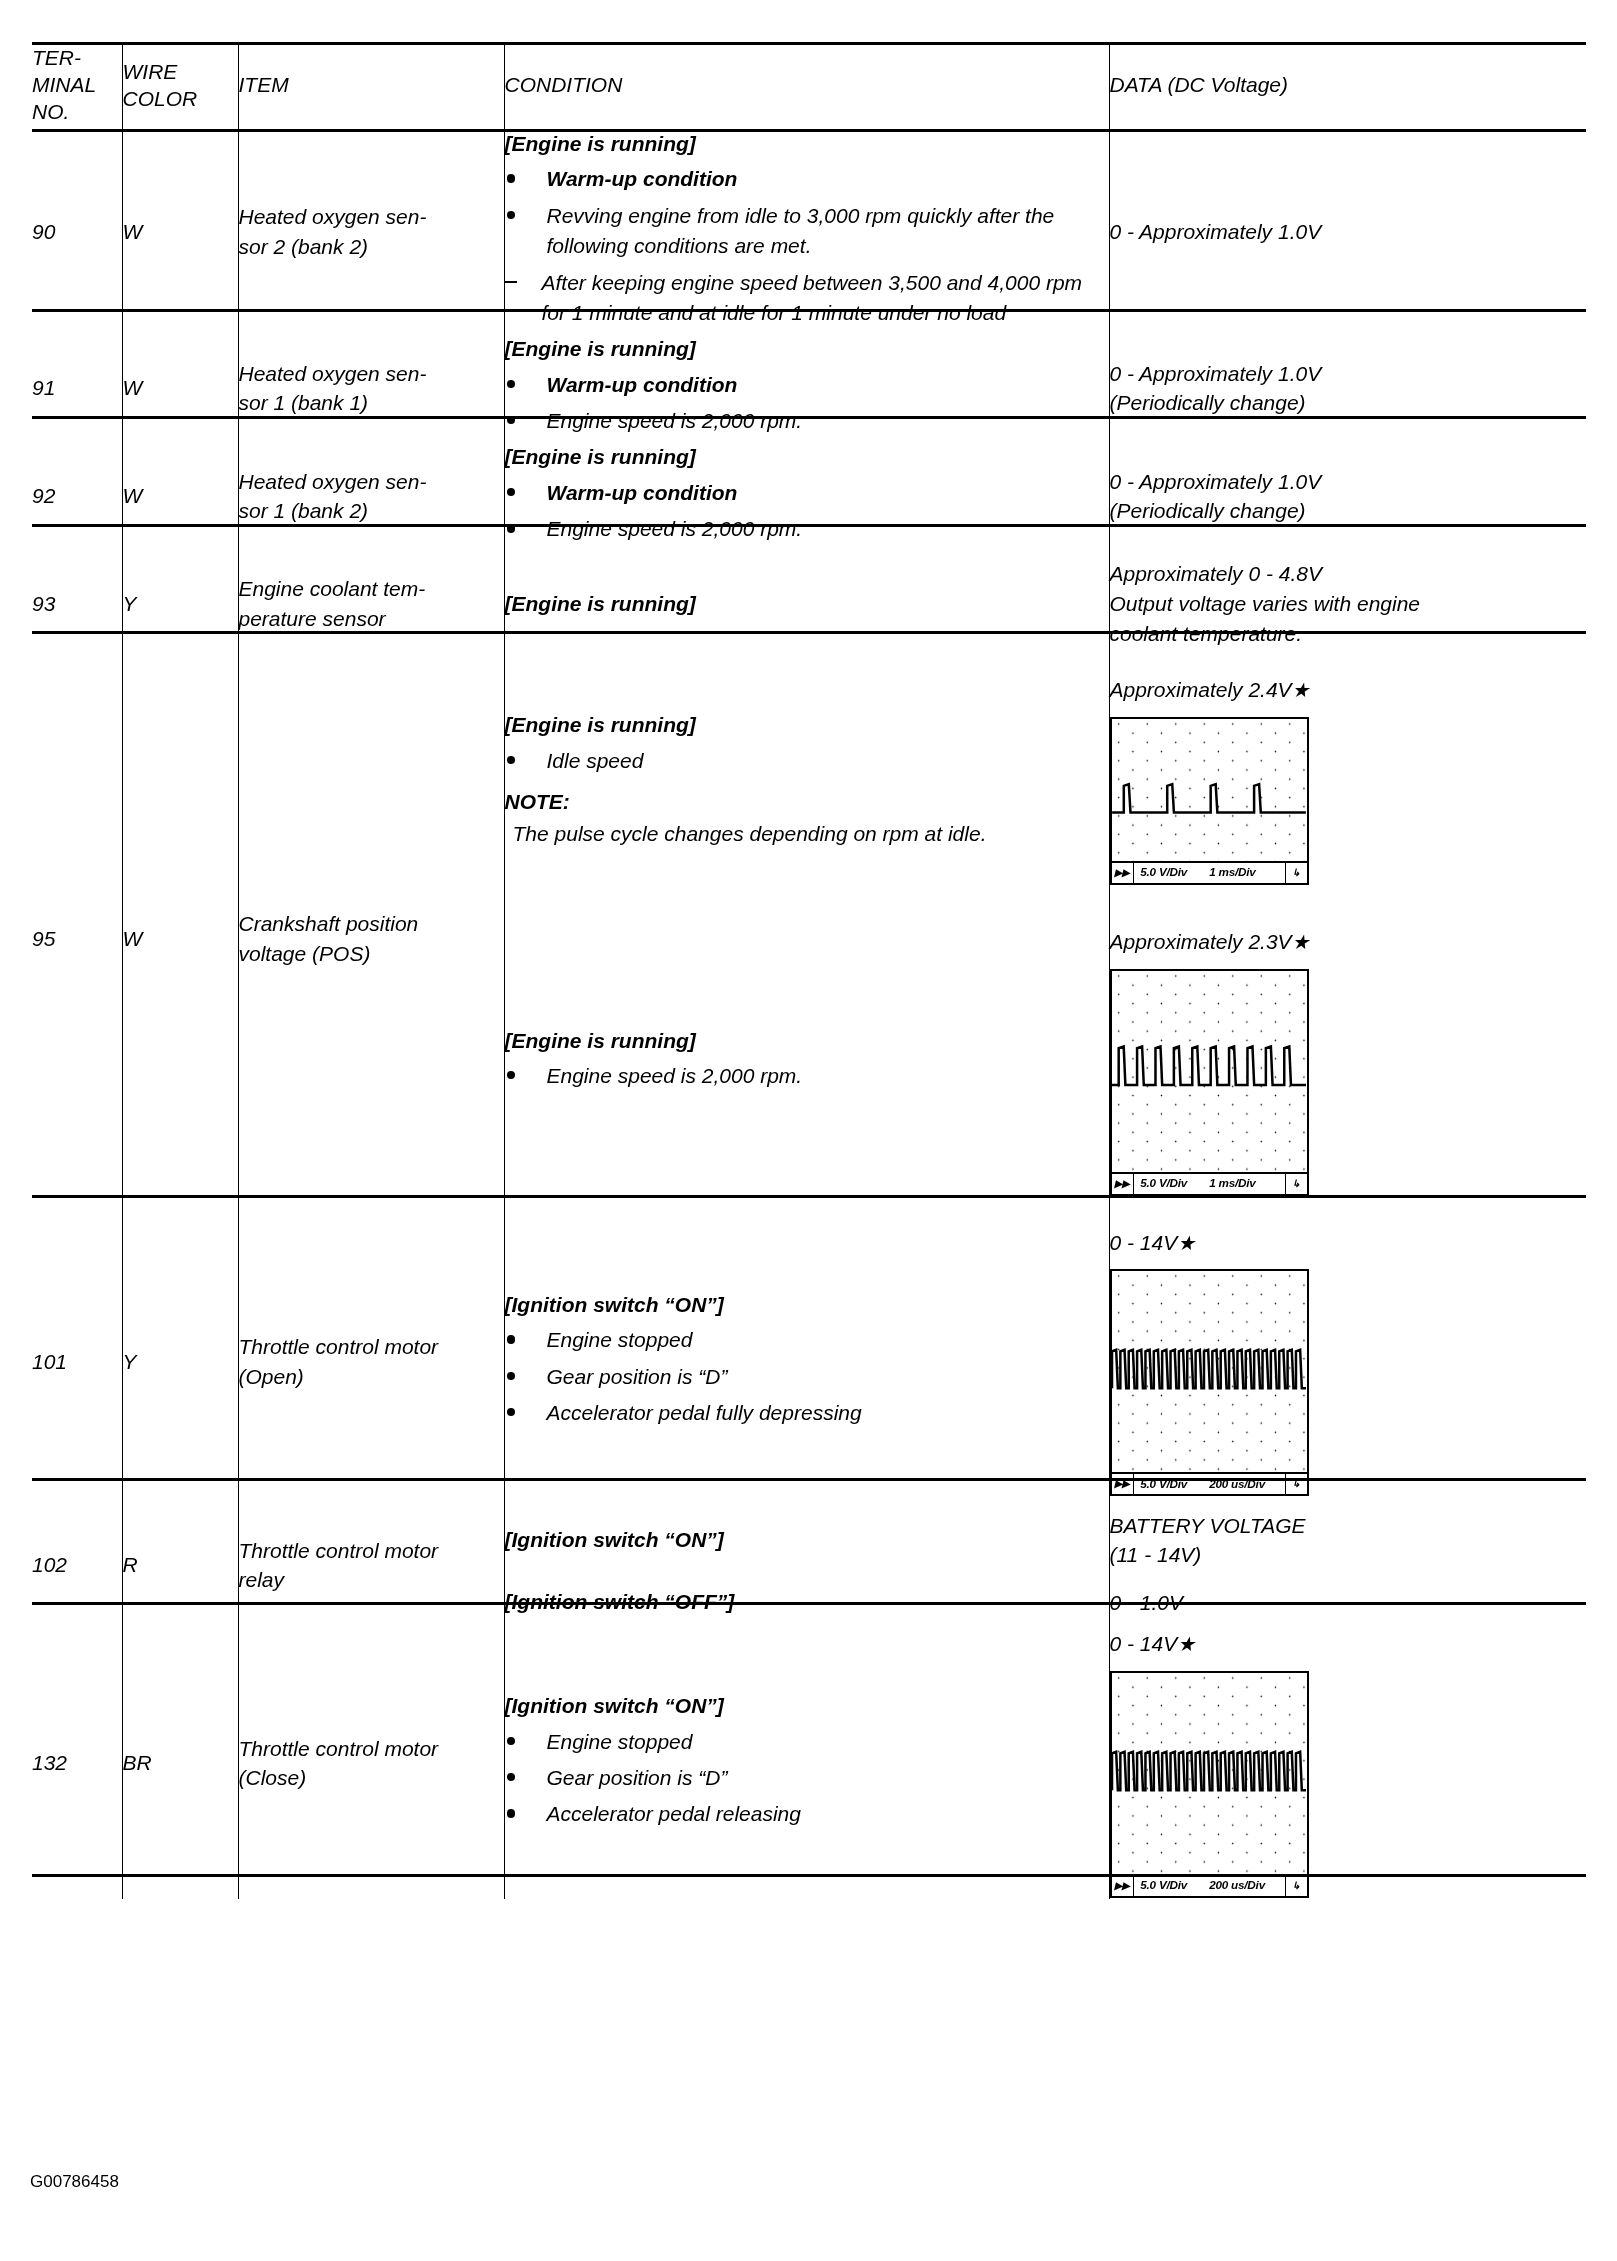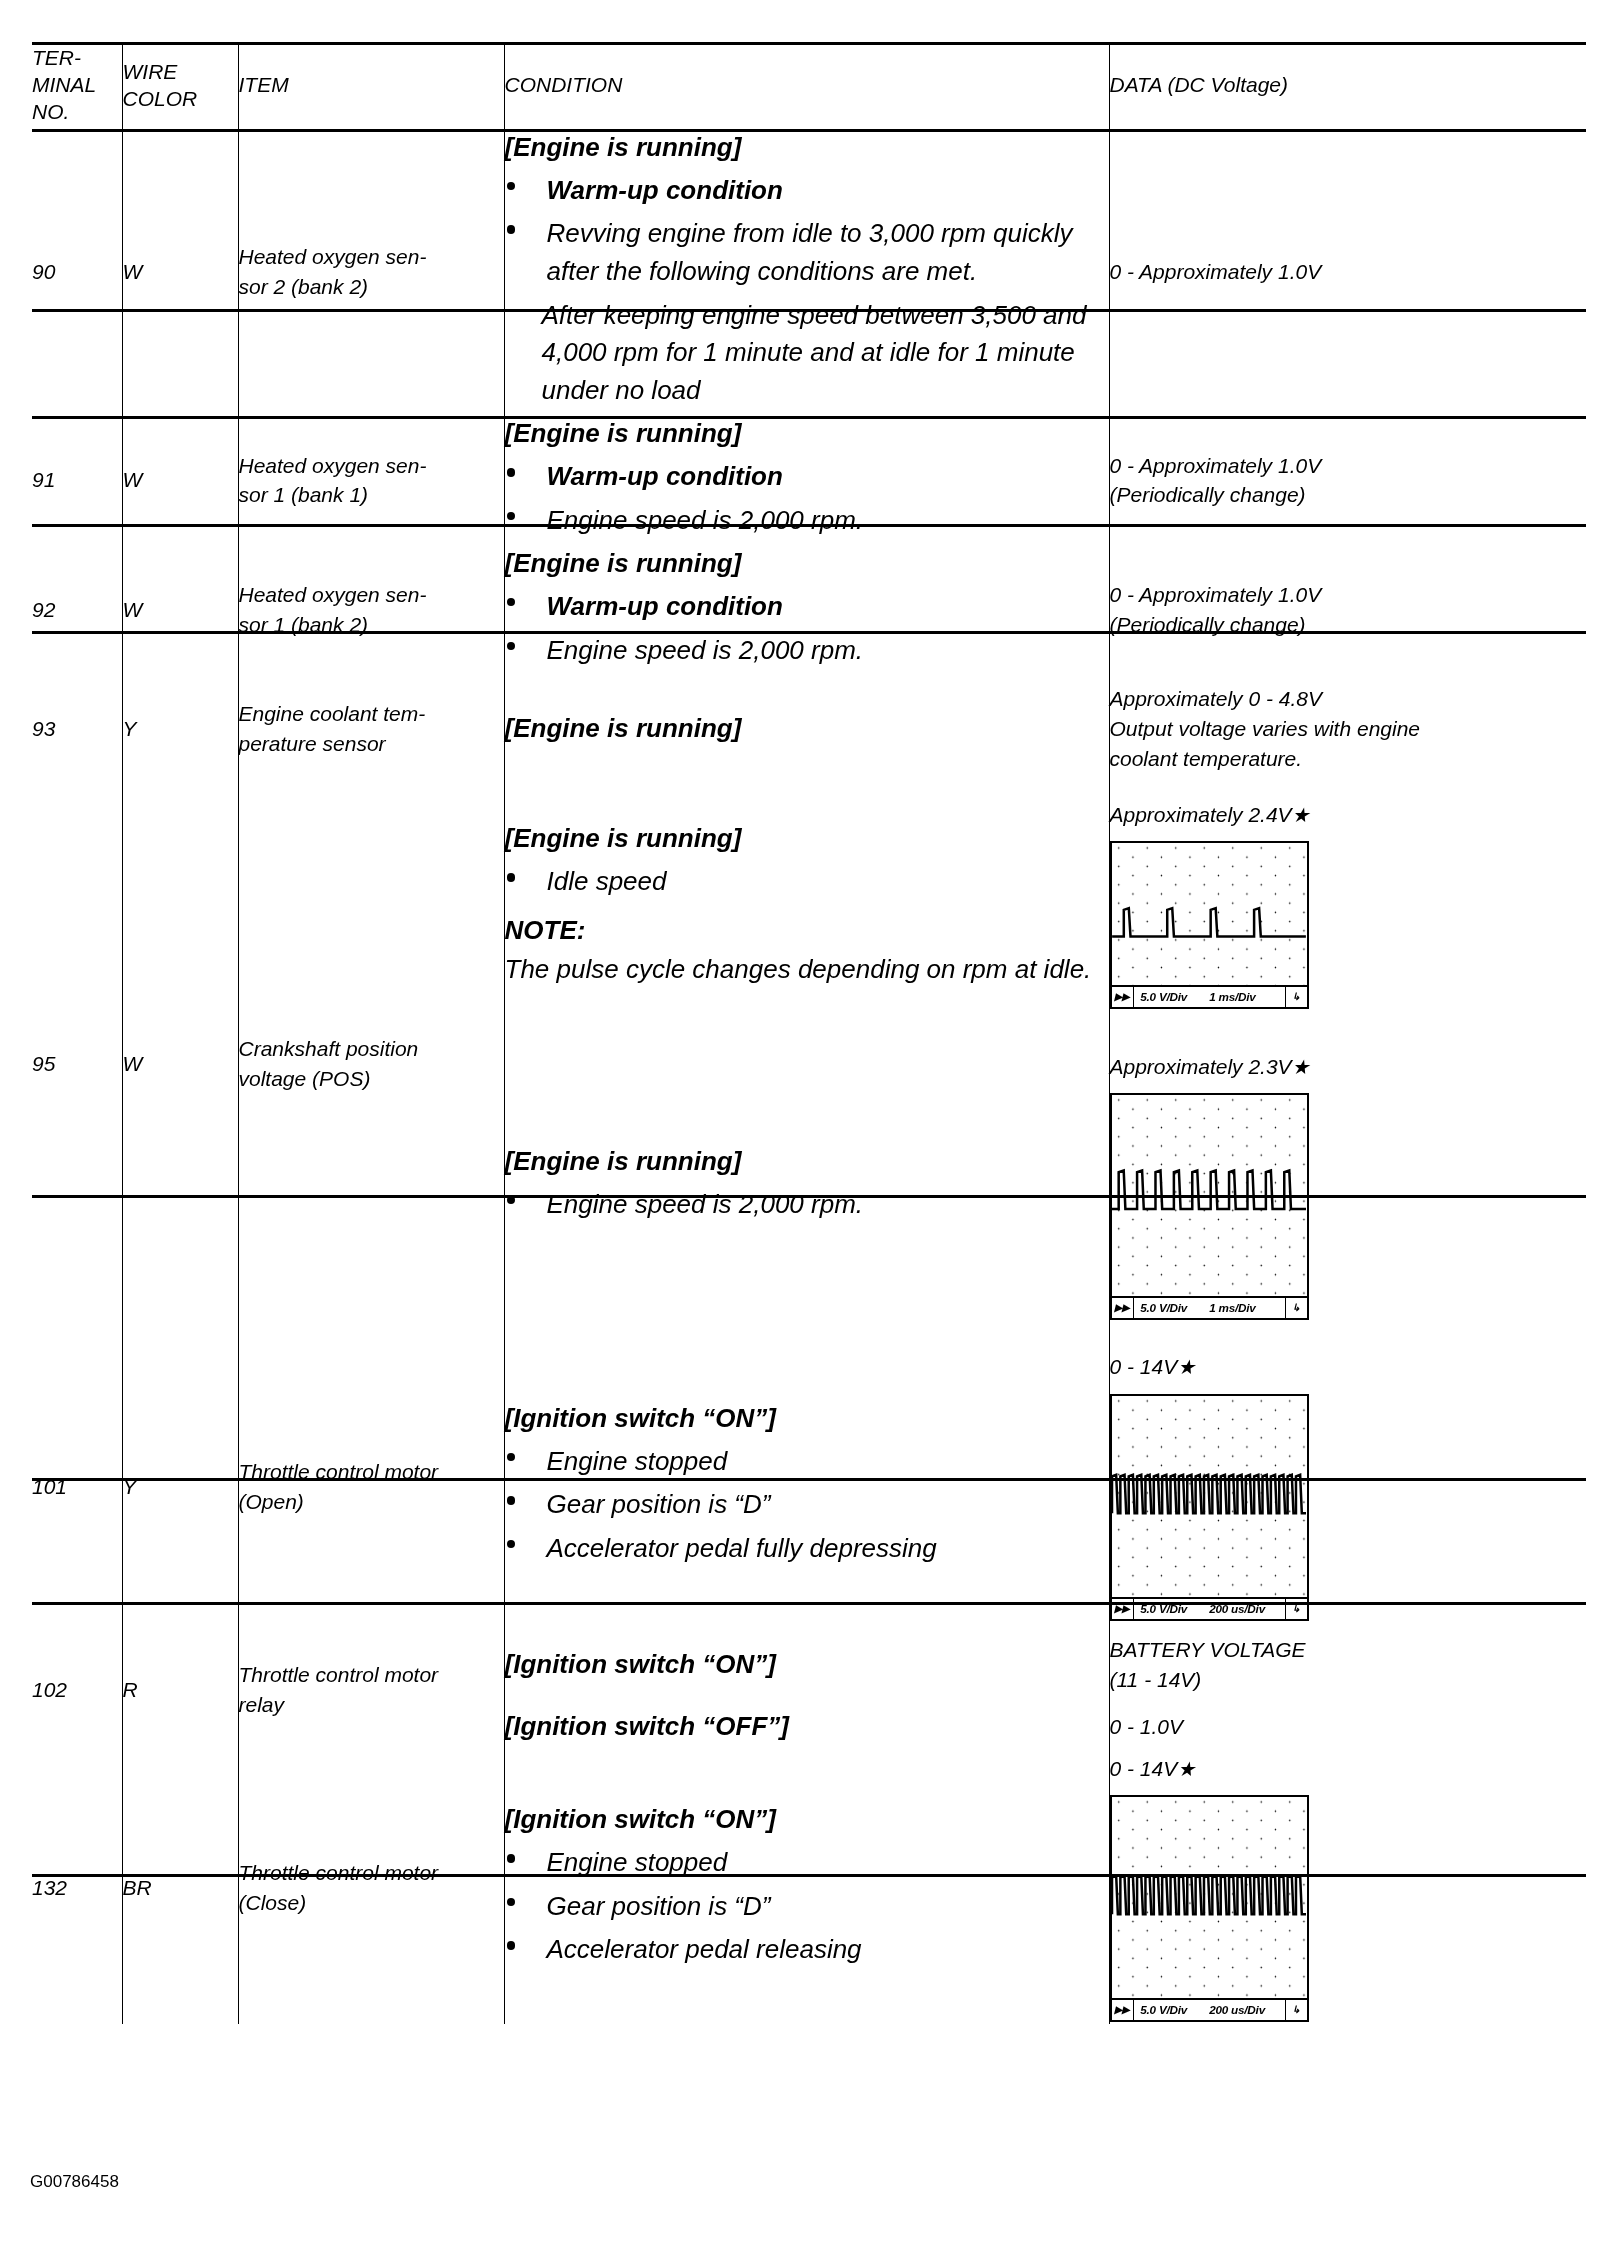--- a/index.html
+++ b/index.html
@@ -79,21 +79,21 @@
     padding-left: 11.7px;
     vertical-align: middle;
   }
   .item-col {
     font-size: 21px;
     line-height: 1.42;
     padding: 8.4px 6.7px 8.4px 11.7px;
     vertical-align: middle;
   }
   .cond-col {
-    font-size: 26px;
+    font-size: 21px;
     line-height: 1.45;
     padding: 11.7px 8.4px 11.7px 13.4px;
     vertical-align: middle;
   }
   .data-col {
     font-size: 21px;
     line-height: 1.42;
     padding: 11.7px 8.4px 11.7px 11.7px;
     vertical-align: top;
   }
@@ -123,21 +123,21 @@
     position: absolute;
     left: 0px;
     top: 13.4px;
     width: 12.6px; height: 2.5px;
     background: #000;
   }
   ul.bul li.sub { padding-left: 37px; }
   ul.bul li.b { font-weight: bold; }
 
   .note-lbl { font-weight: bold; margin-top: 11px; }
-  .note-txt { margin-top: 1.7px; }
+  .note-txt { margin-top: 1.7px; margin-left: 8px; }
 
   
   .subsep {
     border-top: 2.5px solid #000;
   }
 
   
   .scope {
     width: 199px;
     margin-top: 11.7px;

